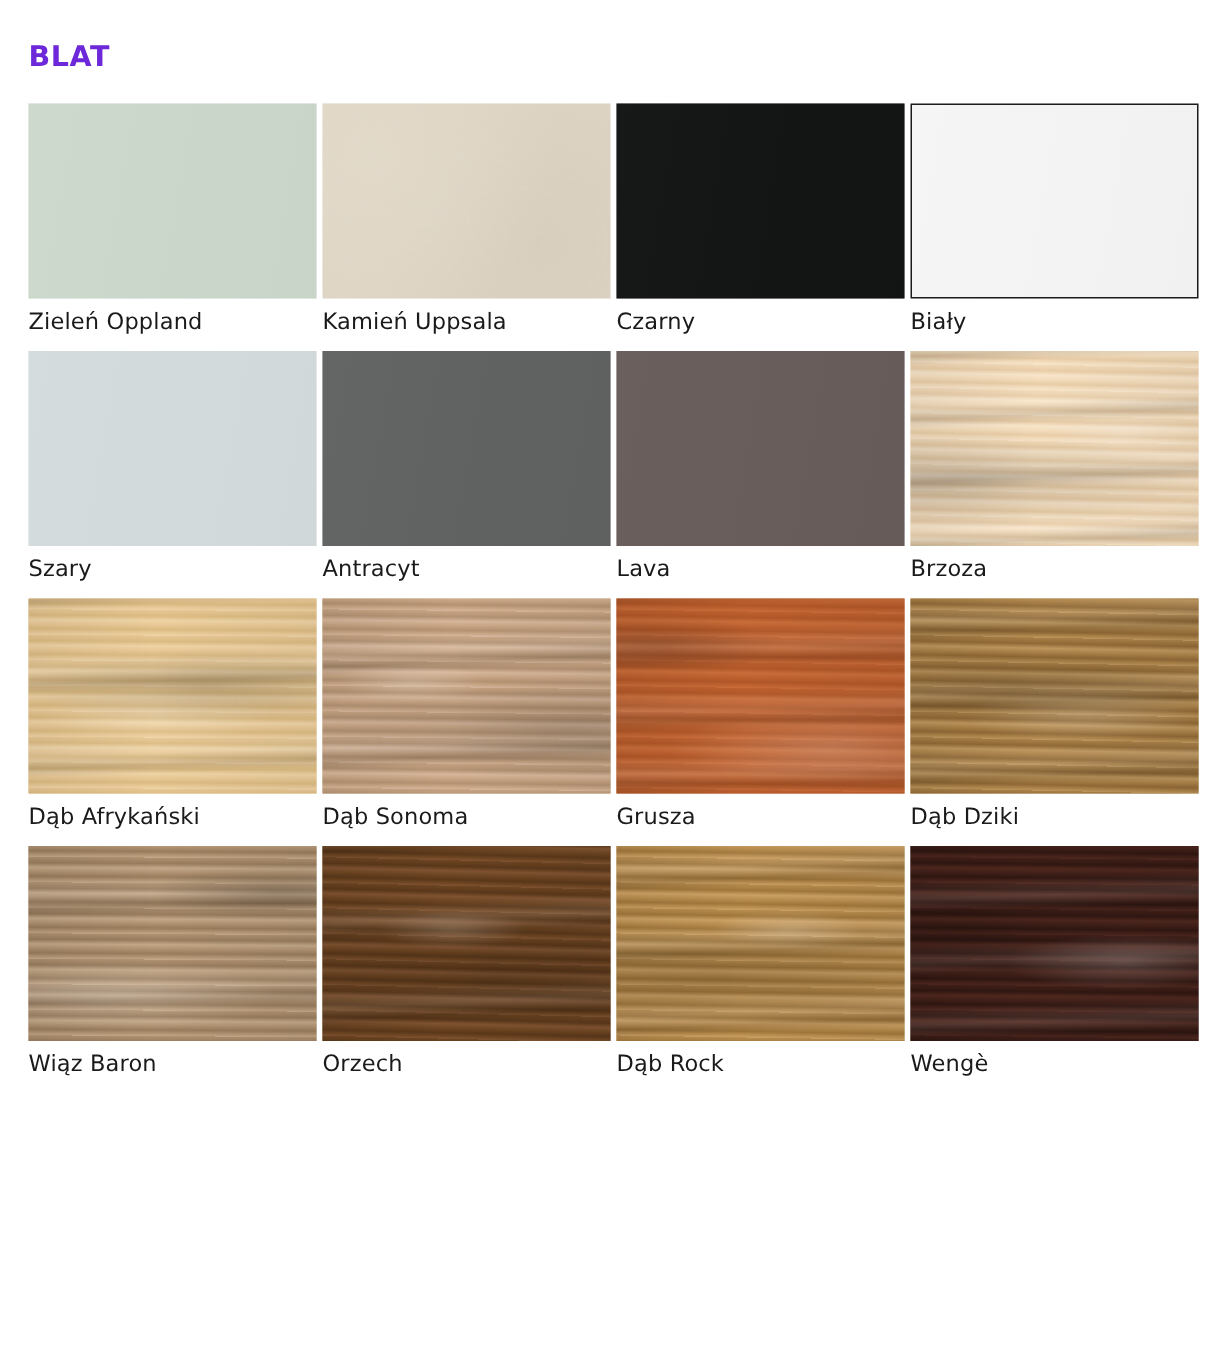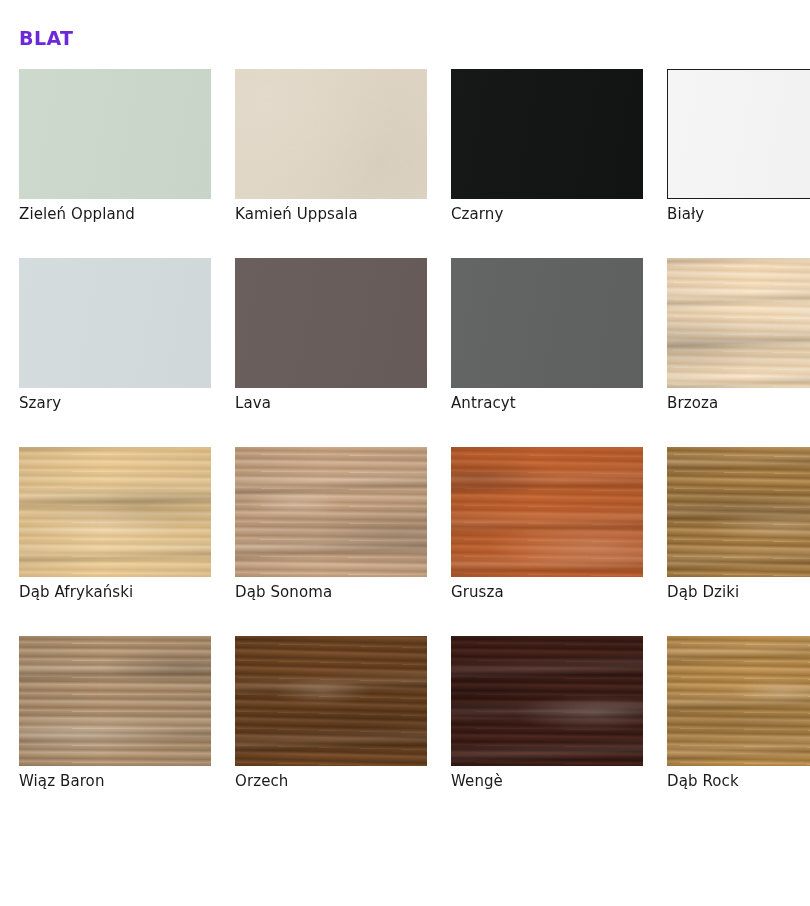--- a/index.html
+++ b/index.html
@@ -23,21 +23,20 @@
     color: #6d28d9;
   }
   .swatch-grid {
     position: absolute;
     left: 19px; top: 69px;
     width: 772px;
     display: grid;
     grid-template-columns: repeat(4, 192px);
     column-gap: 4px;
     row-gap: 0px;
-    gap: 24px;
   }
   .swatch-cell {
     width: 192px;
     height: 165px;
     position: relative;
   }
   .swatch-tile {
     width: 192px;
     height: 130px;
     position: relative;
@@ -95,30 +94,30 @@
       </div>
       <div class="swatch-label">Biały</div>
     </div>
     <div class="swatch-cell">
       <div class="swatch-tile" style="background-color: rgb(211, 218, 219);">
         <div class="grain" style="background: linear-gradient(100deg, rgb(218, 224, 225) 0%, rgb(211, 218, 219) 48%, rgb(203, 211, 212) 100%); opacity: 0.4;"></div>
       </div>
       <div class="swatch-label">Szary</div>
     </div>
     <div class="swatch-cell">
+      <div class="swatch-tile" style="background-color: rgb(97, 99, 99);">
+        <div class="grain" style="background: linear-gradient(100deg, rgb(106, 108, 108) 0%, rgb(97, 99, 99) 48%, rgb(89, 91, 91) 100%); opacity: 0.4;"></div>
+      </div>
+      <div class="swatch-label">Antracyt</div>
+    </div>
+    <div class="swatch-cell">
       <div class="swatch-tile" style="background-color: rgb(105, 93, 91);">
         <div class="grain" style="background: linear-gradient(100deg, rgb(112, 100, 98) 0%, rgb(105, 93, 91) 48%, rgb(97, 86, 84) 100%); opacity: 0.4;"></div>
       </div>
       <div class="swatch-label">Lava</div>
-    </div>
-    <div class="swatch-cell">
-      <div class="swatch-tile" style="background-color: rgb(97, 99, 99);">
-        <div class="grain" style="background: linear-gradient(100deg, rgb(106, 108, 108) 0%, rgb(97, 99, 99) 48%, rgb(89, 91, 91) 100%); opacity: 0.4;"></div>
-      </div>
-      <div class="swatch-label">Antracyt</div>
     </div>
     <div class="swatch-cell">
       <div class="swatch-tile" style="background-color: rgb(243, 220, 187);">
         <div class="grain" style="background: repeating-linear-gradient(1.15deg, rgb(249, 231, 205) 0px, rgb(243, 220, 187) 2px, rgb(231, 202, 164) 4px, rgb(243, 220, 187) 7px, rgb(249, 231, 205) 10px, rgb(231, 202, 164) 13px, rgb(243, 220, 187) 17px); opacity: 0.85;"></div>
         <div class="grain2" style="background: repeating-linear-gradient(-2.4deg, rgba(0, 0, 0, 0) 0px, rgba(0, 0, 0, 0) 16px, rgba(0, 0, 0, 0.11) 22px, rgba(255, 255, 255, 0.1) 30px, rgba(0, 0, 0, 0) 42px);"></div>
         <div class="grain3" style="background: radial-gradient(240px 46px at 20% 64%, rgba(0, 0, 0, 0.16), rgba(0, 0, 0, 0) 70%), radial-gradient(70px 18px at 70% 44%, rgba(255, 255, 255, 0.18), rgba(255, 255, 255, 0) 72%), linear-gradient(92deg, rgba(0, 0, 0, 0.07), rgba(0, 0, 0, 0) 45%, rgba(0, 0, 0, 0.06));"></div>
       </div>
       <div class="swatch-label">Brzoza</div>
     </div>
     <div class="swatch-cell">
@@ -163,28 +162,28 @@
     </div>
     <div class="swatch-cell">
       <div class="swatch-tile" style="background-color: rgb(109, 69, 34);">
         <div class="grain" style="background: repeating-linear-gradient(1.4deg, rgb(131, 86, 52) 0px, rgb(109, 69, 34) 2px, rgb(87, 53, 24) 4px, rgb(109, 69, 34) 7px, rgb(131, 86, 52) 10px, rgb(87, 53, 24) 13px, rgb(109, 69, 34) 17px); opacity: 0.85;"></div>
         <div class="grain2" style="background: repeating-linear-gradient(-2.4deg, rgba(0, 0, 0, 0) 0px, rgba(0, 0, 0, 0) 30px, rgba(0, 0, 0, 0.11) 36px, rgba(255, 255, 255, 0.1) 44px, rgba(0, 0, 0, 0) 56px);"></div>
         <div class="grain3" style="background: radial-gradient(240px 46px at 60% 64%, rgba(0, 0, 0, 0.16), rgba(0, 0, 0, 0) 70%), radial-gradient(70px 18px at 46% 44%, rgba(255, 255, 255, 0.18), rgba(255, 255, 255, 0) 72%), linear-gradient(92deg, rgba(0, 0, 0, 0.07), rgba(0, 0, 0, 0) 45%, rgba(0, 0, 0, 0.06));"></div>
       </div>
       <div class="swatch-label">Orzech</div>
     </div>
     <div class="swatch-cell">
+      <div class="swatch-tile" style="background-color: rgb(185, 141, 79);">
+        <div class="grain" style="background: repeating-linear-gradient(0.9deg, rgb(207, 164, 104) 0px, rgb(185, 141, 79) 2px, rgb(156, 115, 56) 4px, rgb(185, 141, 79) 7px, rgb(207, 164, 104) 10px, rgb(156, 115, 56) 13px, rgb(185, 141, 79) 17px); opacity: 0.85;"></div>
+        <div class="grain2" style="background: repeating-linear-gradient(-2.4deg, rgba(0, 0, 0, 0) 0px, rgba(0, 0, 0, 0) 23px, rgba(0, 0, 0, 0.11) 29px, rgba(255, 255, 255, 0.1) 37px, rgba(0, 0, 0, 0) 49px);"></div>
+        <div class="grain3" style="background: radial-gradient(240px 46px at 40% 64%, rgba(0, 0, 0, 0.16), rgba(0, 0, 0, 0) 70%), radial-gradient(70px 18px at 58% 44%, rgba(255, 255, 255, 0.18), rgba(255, 255, 255, 0) 72%), linear-gradient(92deg, rgba(0, 0, 0, 0.07), rgba(0, 0, 0, 0) 45%, rgba(0, 0, 0, 0.06));"></div>
+      </div>
+      <div class="swatch-label">Dąb Rock</div>
+    </div>
+    <div class="swatch-cell">
       <div class="swatch-tile" style="background-color: rgb(65, 32, 25);">
         <div class="grain" style="background: repeating-linear-gradient(0.65deg, rgb(81, 41, 31) 0px, rgb(65, 32, 25) 2px, rgb(46, 21, 16) 4px, rgb(65, 32, 25) 7px, rgb(81, 41, 31) 10px, rgb(46, 21, 16) 13px, rgb(65, 32, 25) 17px); opacity: 0.85;"></div>
         <div class="grain2" style="background: repeating-linear-gradient(-1.8deg, rgba(0, 0, 0, 0) 0px, rgba(0, 0, 0, 0) 16px, rgba(0, 0, 0, 0.11) 22px, rgba(255, 255, 255, 0.1) 30px, rgba(0, 0, 0, 0) 42px);"></div>
         <div class="grain3" style="background: radial-gradient(180px 36px at 20% 46%, rgba(0, 0, 0, 0.16), rgba(0, 0, 0, 0) 70%), radial-gradient(110px 26px at 70% 58%, rgba(255, 255, 255, 0.18), rgba(255, 255, 255, 0) 72%), linear-gradient(92deg, rgba(0, 0, 0, 0.07), rgba(0, 0, 0, 0) 45%, rgba(0, 0, 0, 0.06));"></div>
       </div>
       <div class="swatch-label">Wengè</div>
     </div>
-    <div class="swatch-cell">
-      <div class="swatch-tile" style="background-color: rgb(185, 141, 79);">
-        <div class="grain" style="background: repeating-linear-gradient(0.9deg, rgb(207, 164, 104) 0px, rgb(185, 141, 79) 2px, rgb(156, 115, 56) 4px, rgb(185, 141, 79) 7px, rgb(207, 164, 104) 10px, rgb(156, 115, 56) 13px, rgb(185, 141, 79) 17px); opacity: 0.85;"></div>
-        <div class="grain2" style="background: repeating-linear-gradient(-2.4deg, rgba(0, 0, 0, 0) 0px, rgba(0, 0, 0, 0) 23px, rgba(0, 0, 0, 0.11) 29px, rgba(255, 255, 255, 0.1) 37px, rgba(0, 0, 0, 0) 49px);"></div>
-        <div class="grain3" style="background: radial-gradient(240px 46px at 40% 64%, rgba(0, 0, 0, 0.16), rgba(0, 0, 0, 0) 70%), radial-gradient(70px 18px at 58% 44%, rgba(255, 255, 255, 0.18), rgba(255, 255, 255, 0) 72%), linear-gradient(92deg, rgba(0, 0, 0, 0.07), rgba(0, 0, 0, 0) 45%, rgba(0, 0, 0, 0.06));"></div>
-      </div>
-      <div class="swatch-label">Dąb Rock</div>
-    </div>
   </div>
 
 </body></html>

